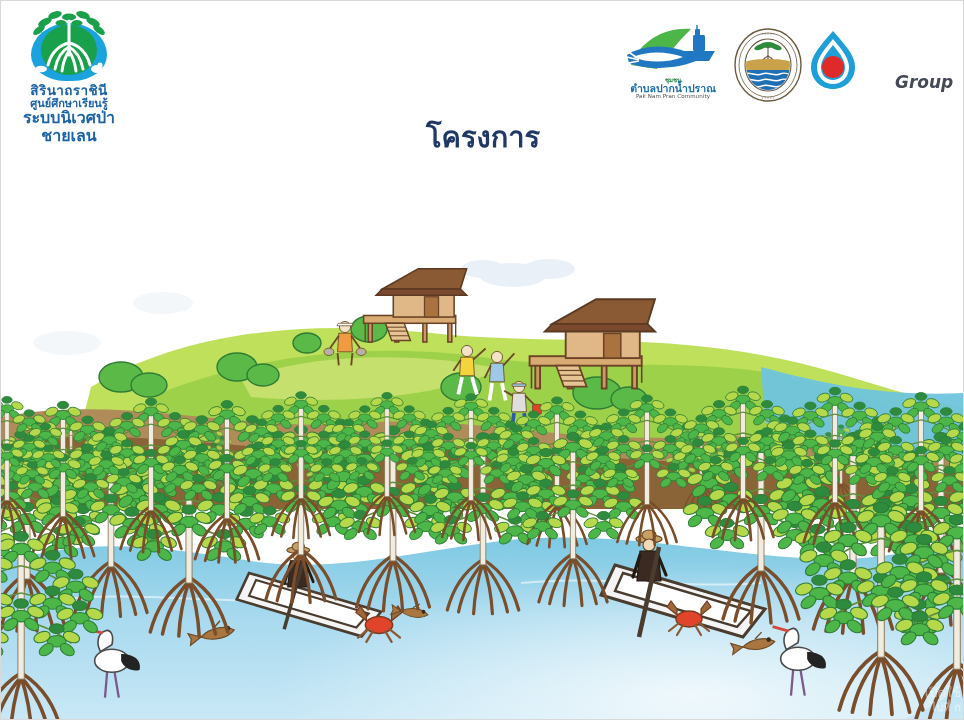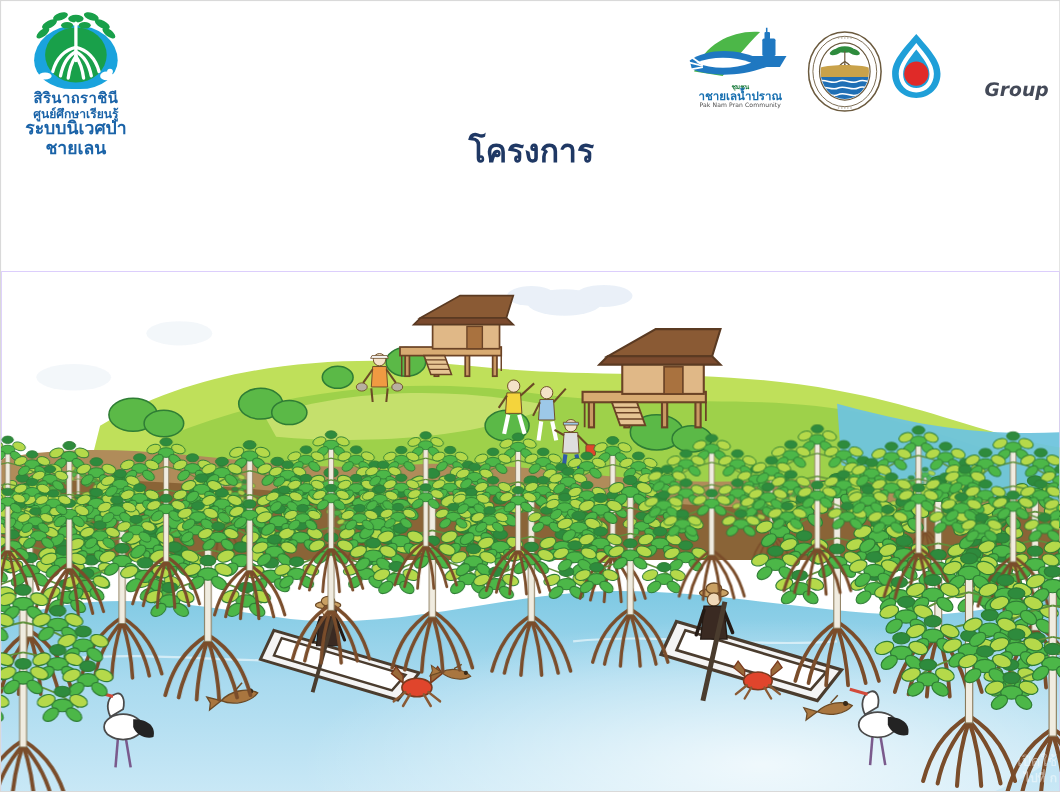--- a/index.html
+++ b/index.html
@@ -148,21 +148,21 @@
           <g fill="#1f78c1">
             <rect x="70" y="10" width="12" height="16" rx="1.5"></rect>
             <rect x="72" y="4" width="5" height="7" rx="1"></rect>
             <path d="M60 26 L92 26 L86 36 L66 36 Z"></path>
           </g>
           <path d="M74 4 L74 0" stroke="#1f78c1" stroke-width="1.4"></path>
         </svg>
       </div>
       <div class="ptext">
         <div class="p1">ชุมชน</div>
-        <div class="p2">าชายเลน้ำปราณ</div>
+        <div class="p2">ตำบลปากน้ำปราณ</div>
         <div class="p3">Pak Nam Pran Community</div>
       </div>
     </div>
 
     <div id="logo-seal">
       <svg width="68" height="74" viewBox="0 0 68 74">
         <ellipse cx="34" cy="37" rx="33" ry="36" fill="#ffffff" stroke="#6b5a3e" stroke-width="1.4"></ellipse>
         <ellipse cx="34" cy="37" rx="29" ry="32" fill="#ffffff" stroke="#6b5a3e" stroke-width="0.8"></ellipse>
         <ellipse cx="34" cy="37" rx="23" ry="26" fill="#ffffff" stroke="#6b5a3e" stroke-width="1.1"></ellipse>
         <g fill="#6b5a3e" font-size="3" font-family="'DejaVu Sans',sans-serif">

